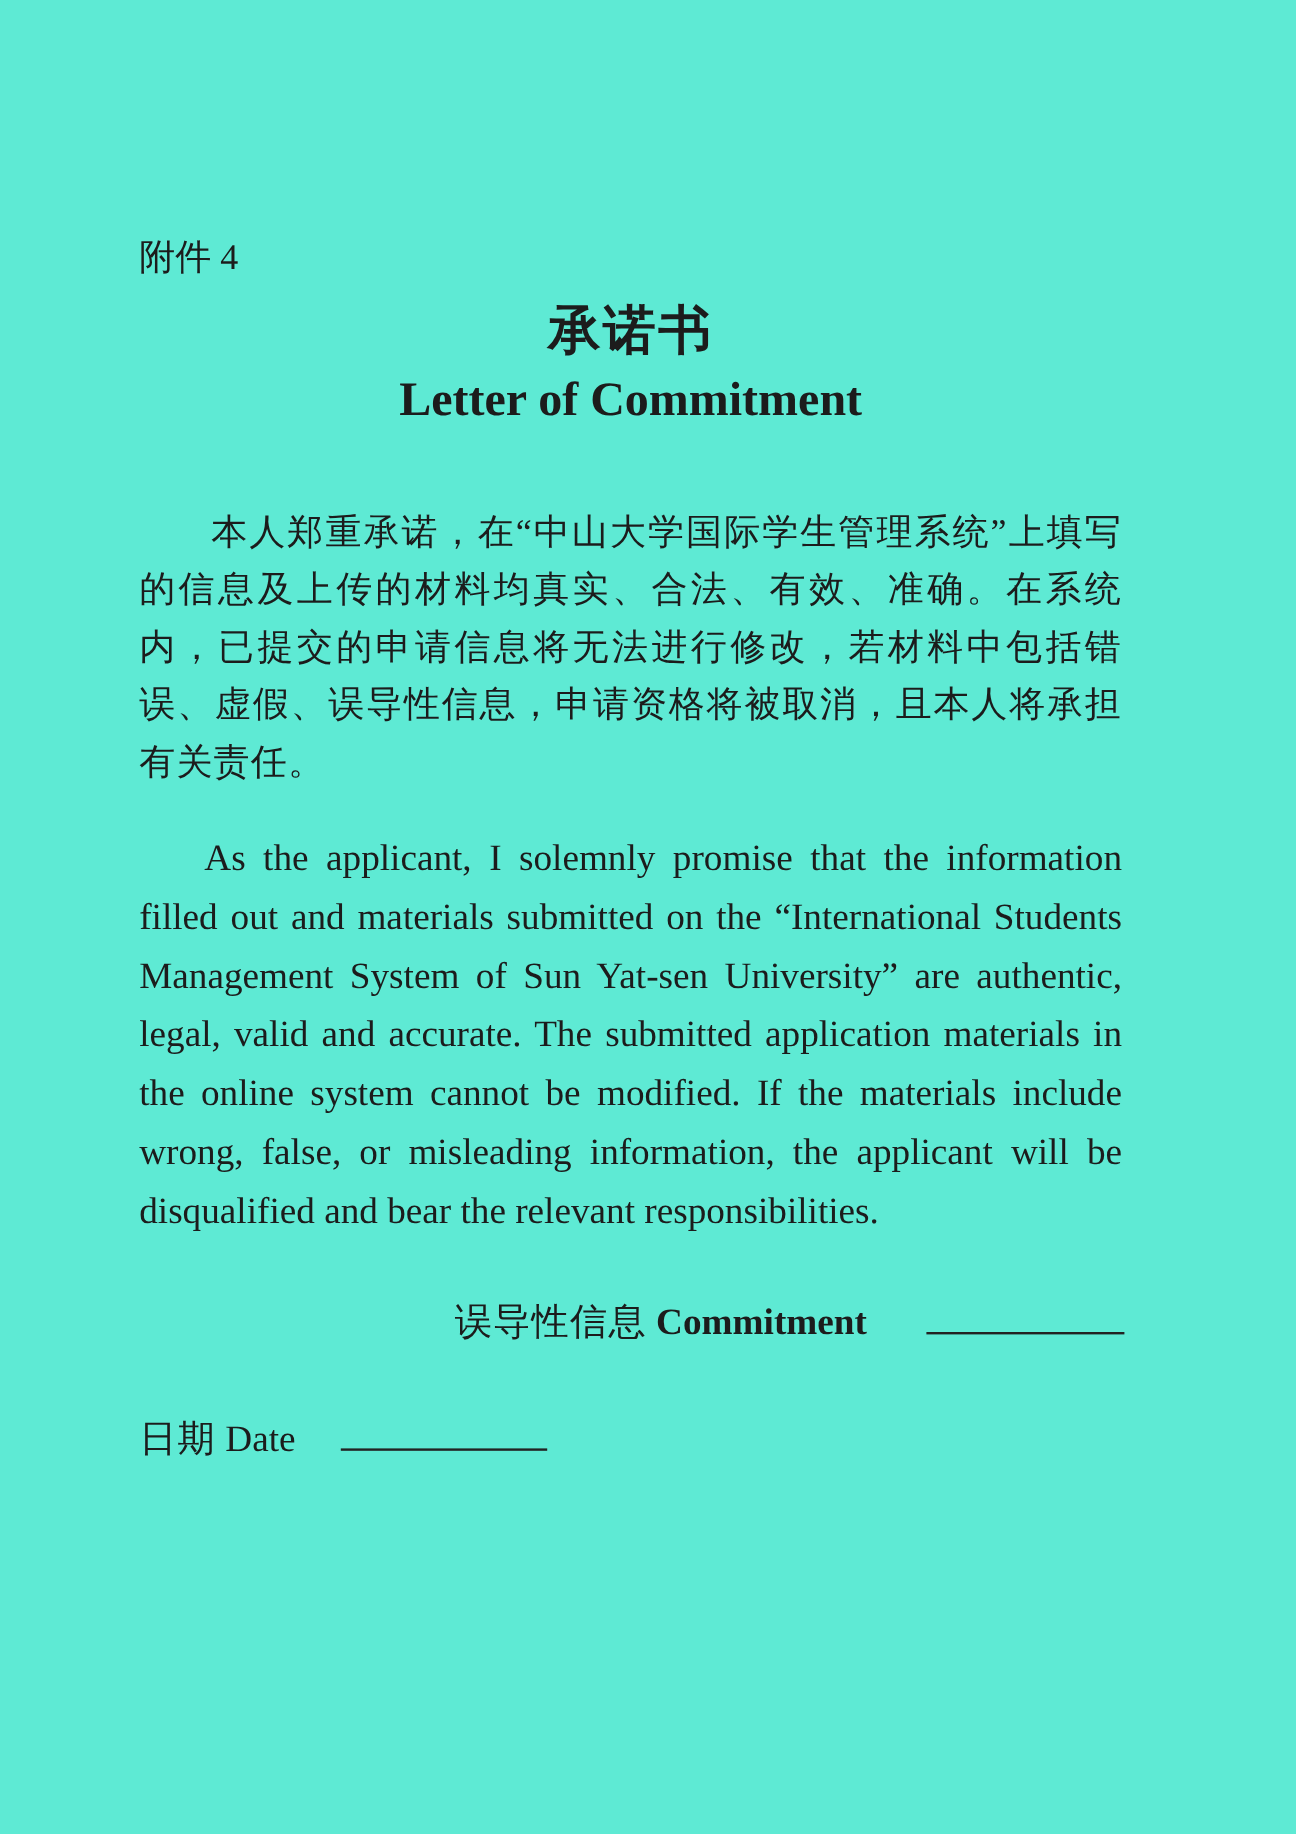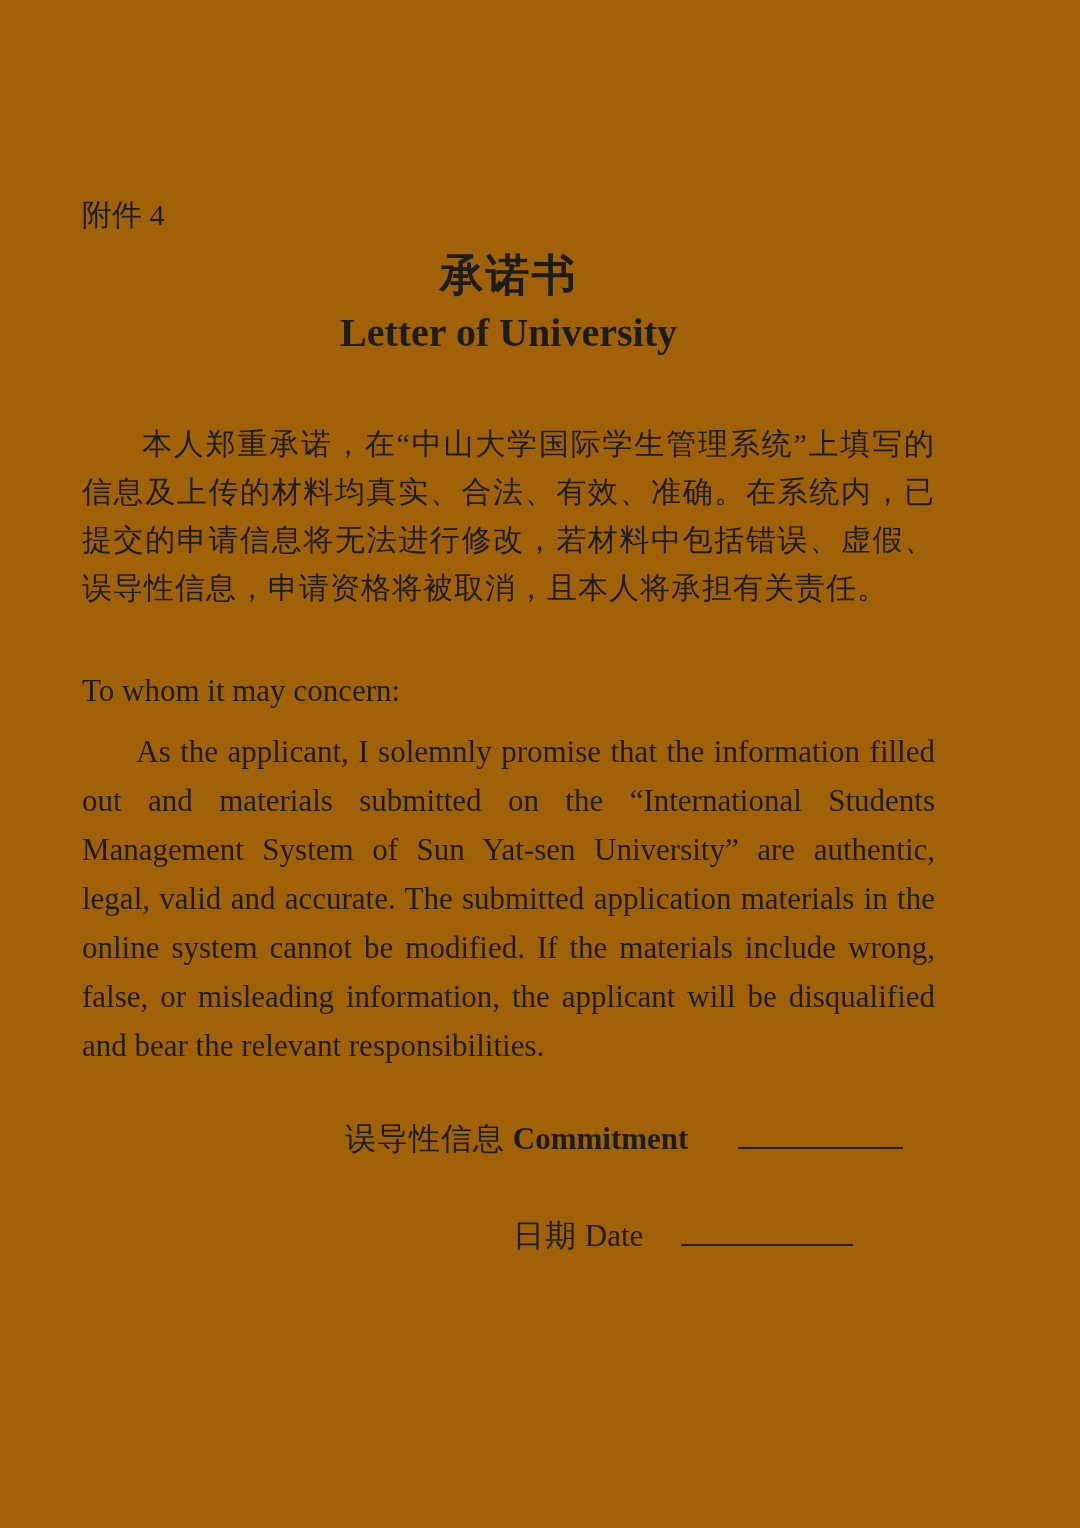--- a/index.html
+++ b/index.html
@@ -11,22 +11,22 @@
     height: 1528px;
     background: #fdfdfd;
     color: #1c1c1c;
     font-family: "Liberation Serif", "DejaVu Serif", serif;
     overflow: hidden;
   }
   .page {
     box-sizing: border-box;
     width: 1080px;
     height: 1528px;
-    padding: 200px 145px 0 82px;
-    background: #a16207;
+    padding: 200px 145px 0 116px;
+    background: #5eead4;
   }
   .attachment-label {
     font-size: 30px;
     line-height: 30px;
     text-align: left;
   }
   .title-zh {
     margin-top: 22px;
     font-size: 44px;
     line-height: 48px;
@@ -64,21 +64,20 @@
   }
   .sig-row {
     margin-top: 46px;
     margin-left: 263px;
     font-size: 31px;
     line-height: 44px;
     white-space: nowrap;
   }
   .date-row {
     margin-top: 52px;
-    margin-left: 431px;
     font-size: 31px;
     line-height: 44px;
     white-space: nowrap;
   }
   .label-zh {
     letter-spacing: 1px;
   }
   .label-en-bold {
     font-weight: bold;
   }
@@ -97,25 +96,24 @@
 </style>
 </head>
 <body>
 
 <div class="page">
 
   <div class="attachment-label">附件 4</div>
 
   <div class="title-zh">承诺书</div>
 
-  <div class="title-en">Letter of University</div>
+  <div class="title-en">Letter of Commitment</div>
 
   <p class="para-zh">本人郑重承诺，在“中山大学国际学生管理系统”上填写的信息及上传的材料均真实、合法、有效、准确。在系统内，已提交的申请信息将无法进行修改，若材料中包括错误、虚假、误导性信息，申请资格将被取消，且本人将承担有关责任。</p>
 
-  <div class="salutation">To whom it may concern:</div>
 
   <p class="para-en">As the applicant, I solemnly promise that the information filled out and materials submitted on the “International Students Management System of Sun Yat-sen University” are authentic, legal, valid and accurate. The submitted application materials in the online system cannot be modified. If the materials include wrong, false, or misleading information, the applicant will be disqualified and bear the relevant responsibilities.</p>
 
   <div class="sig-row">
     <span class="label-zh">误导性信息</span>
     <span class="label-en-bold">Commitment</span>
     <span class="blank-line"></span>
   </div>
 
   <div class="date-row">

